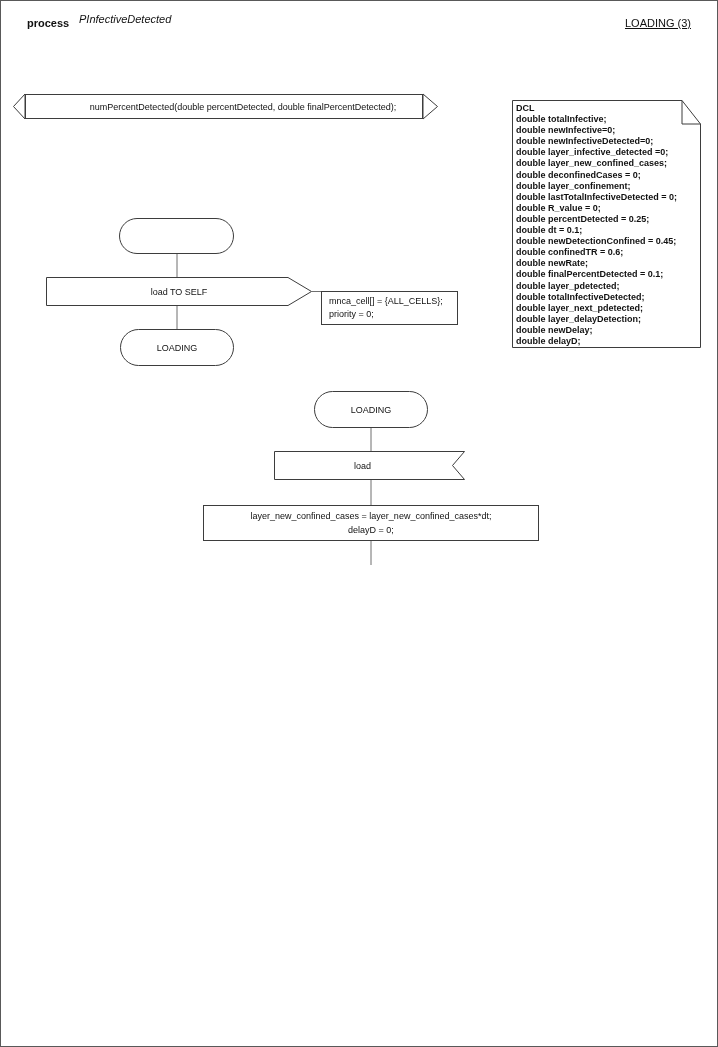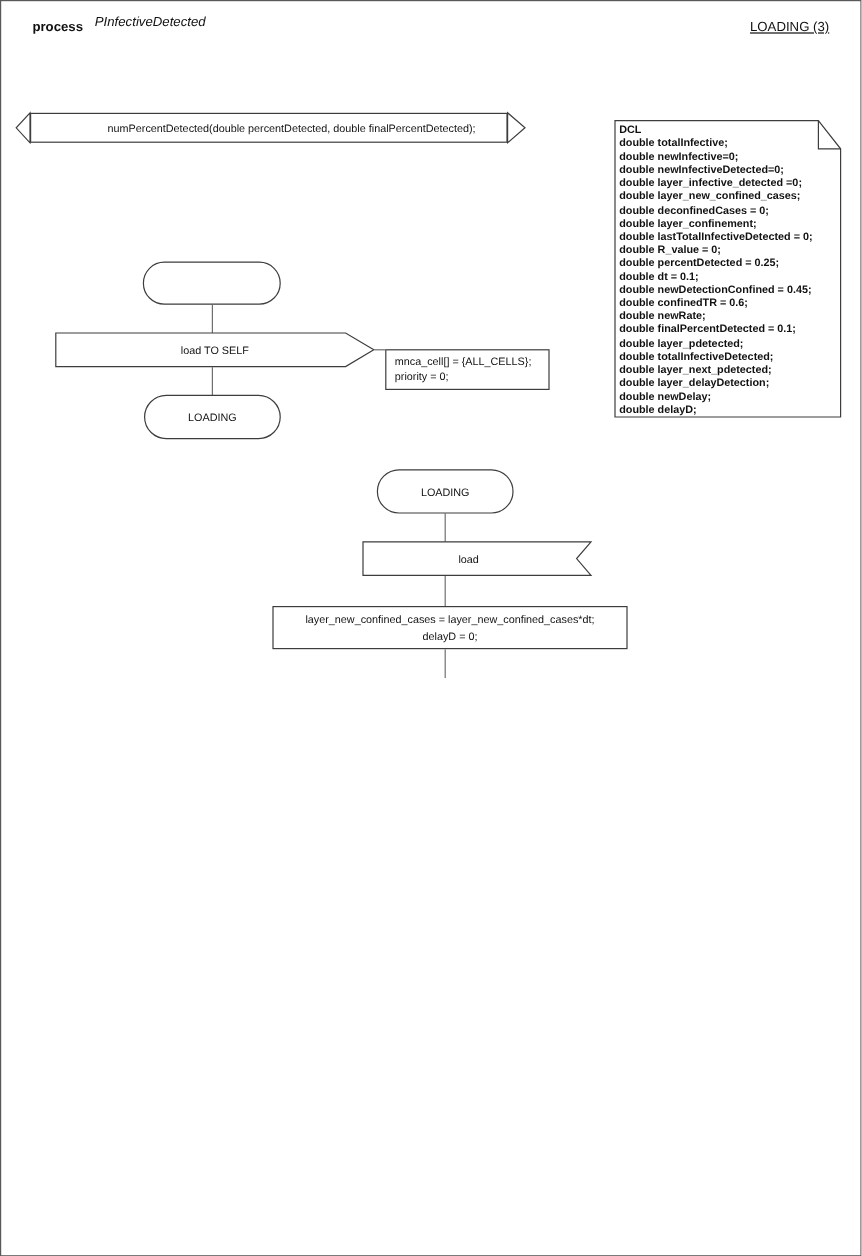--- a/index.html
+++ b/index.html
@@ -131,26 +131,26 @@
     <div class="lbl">LOADING</div>
   </div>
 
   <div class="node" style="left:313px;top:390px;width:114px;height:37px;">
     <svg width="114" height="37">
       <rect class="shape" x="0.5" y="0.5" width="113" height="36" rx="18" ry="18"></rect>
     </svg>
     <div class="lbl">LOADING</div>
   </div>
 
-  <div class="node" style="left:273px;top:450px;width:191px;height:29px;margin-left:28px;">
+  <div class="node" style="left:273px;top:450px;width:191px;height:29px;">
     <svg width="191" height="29">
       <polygon class="shape" points="0.5,0.5 190.5,0.5 178.5,14.5 190.5,28.5 0.5,28.5"></polygon>
     </svg>
     <div class="lbl" style="right:14px;">load</div>
   </div>
 
-  <div class="box" style="left:202px;top:504px;width:296px;height:36px;margin-left:24px;">
+  <div class="box" style="left:202px;top:504px;width:336px;height:36px;">
     <div class="task-text">layer_new_confined_cases = layer_new_confined_cases*dt;
 delayD = 0;</div>
   </div>
 
 
 </div>
 
 </body></html>

